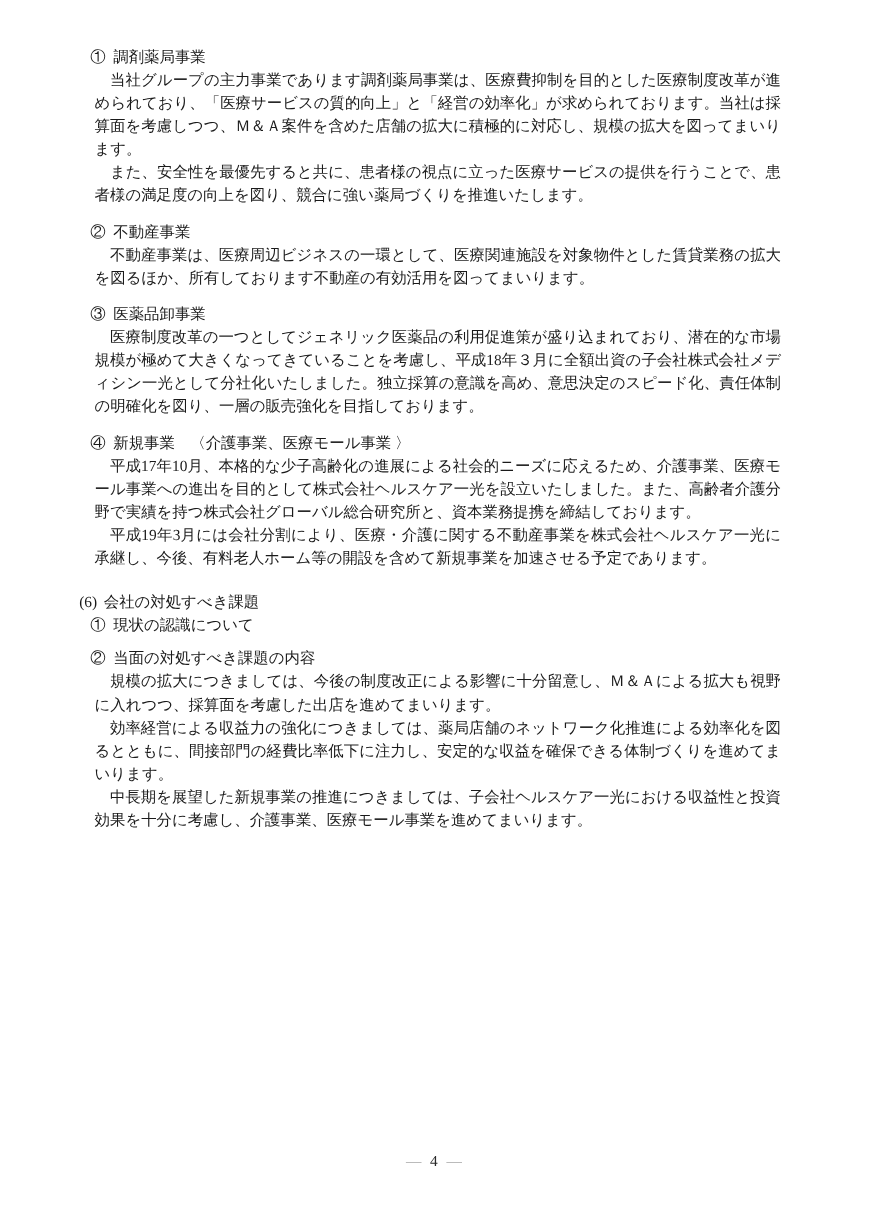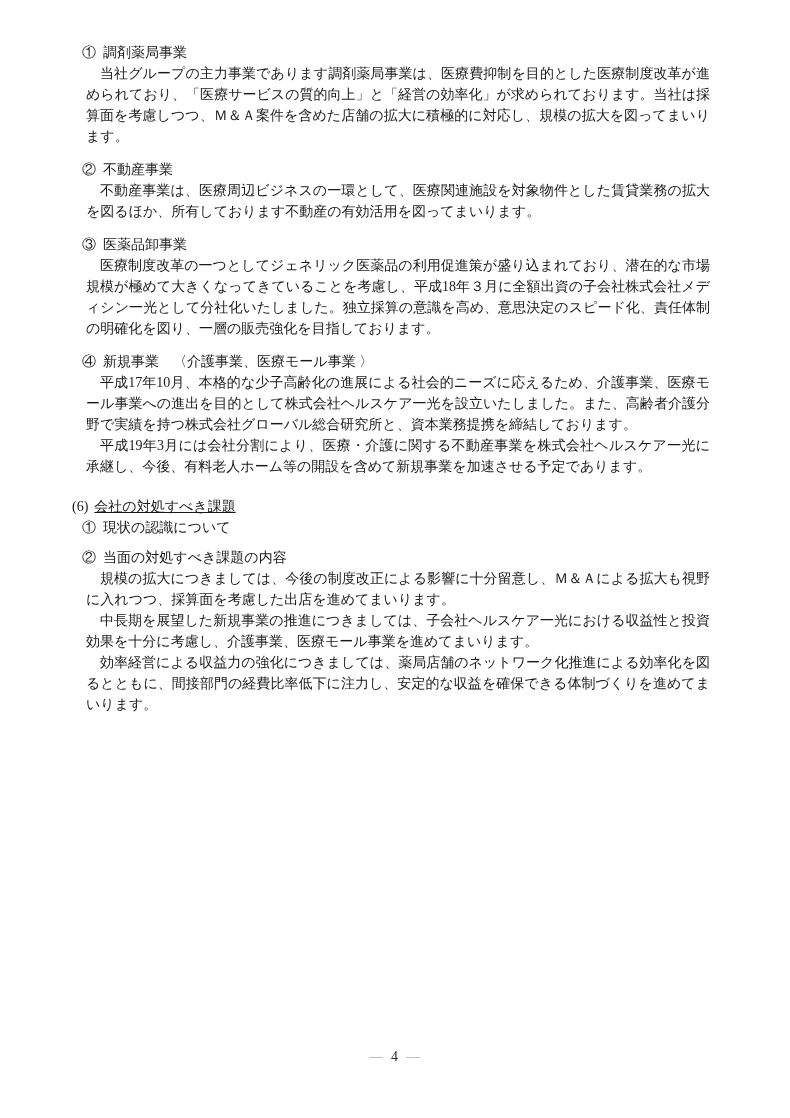--- a/index.html
+++ b/index.html
@@ -40,21 +40,21 @@
   }
   .group {
     margin-top: 19px;
     margin-left: -10px; 
   }
   .group-heading {
     display: flex;
     align-items: baseline;
     white-space: nowrap;
   }
-  .group-heading .title { margin-left: 6px; text-decoration: underline; }
+  .group-heading .title { margin-left: 6px; }
   .group .sub-item { margin-left: 10px; margin-top: 0; }
   .group .sub-item + .sub-item { margin-top: 9px; }
   .footer {
     position: absolute;
     top: 1046px;
     left: 0;
     width: 100%;
     text-align: center;
     font-size: 14px;
     letter-spacing: 1px;
@@ -67,20 +67,21 @@
 
 <div class="page">
   <div class="content">
 
     <section class="item">
       <div class="item-heading">
         <span class="marker">①</span>
         <span class="title">調剤薬局事業</span>
       </div>
       <p>当社グループの主力事業であります調剤薬局事業は、医療費抑制を目的とした医療制度改革が進められており、「医療サービスの質的向上」と「経営の効率化」が求められております。当社は採算面を考慮しつつ、Ｍ＆Ａ案件を含めた店舗の拡大に積極的に対応し、規模の拡大を図ってまいります。</p>
+      <p>また、安全性を最優先すると共に、患者様の視点に立った医療サービスの提供を行うことで、患者様の満足度の向上を図り、競合に強い薬局づくりを推進いたします。</p>
     </section>
 
     <section class="item">
       <div class="item-heading">
         <span class="marker">②</span>
         <span class="title">不動産事業</span>
       </div>
       <p>不動産事業は、医療周辺ビジネスの一環として、医療関連施設を対象物件とした賃貸業務の拡大を図るほか、所有しております不動産の有効活用を図ってまいります。</p>
     </section>
 
@@ -113,22 +114,22 @@
           <span class="title">現状の認識について</span>
         </div>
       </section>
 
       <section class="item sub-item">
         <div class="item-heading">
           <span class="marker">②</span>
           <span class="title">当面の対処すべき課題の内容</span>
         </div>
         <p>規模の拡大につきましては、今後の制度改正による影響に十分留意し、Ｍ＆Ａによる拡大も視野に入れつつ、採算面を考慮した出店を進めてまいります。</p>
+        <p>効率経営による収益力の強化につきましては、薬局店舗のネットワーク化推進による効率化を図るとともに、間接部門の経費比率低下に注力し、安定的な収益を確保できる体制づくりを進めてまいります。</p>
         <p>中長期を展望した新規事業の推進につきましては、子会社ヘルスケア一光における収益性と投資効果を十分に考慮し、介護事業、医療モール事業を進めてまいります。</p>
-        <p>効率経営による収益力の強化につきましては、薬局店舗のネットワーク化推進による効率化を図るとともに、間接部門の経費比率低下に注力し、安定的な収益を確保できる体制づくりを進めてまいります。</p>
       </section>
     </section>
 
   </div>
 
   <div class="footer">
     <span class="dash">―</span><span class="num">4</span><span class="dash">―</span>
   </div>
 </div>
 

